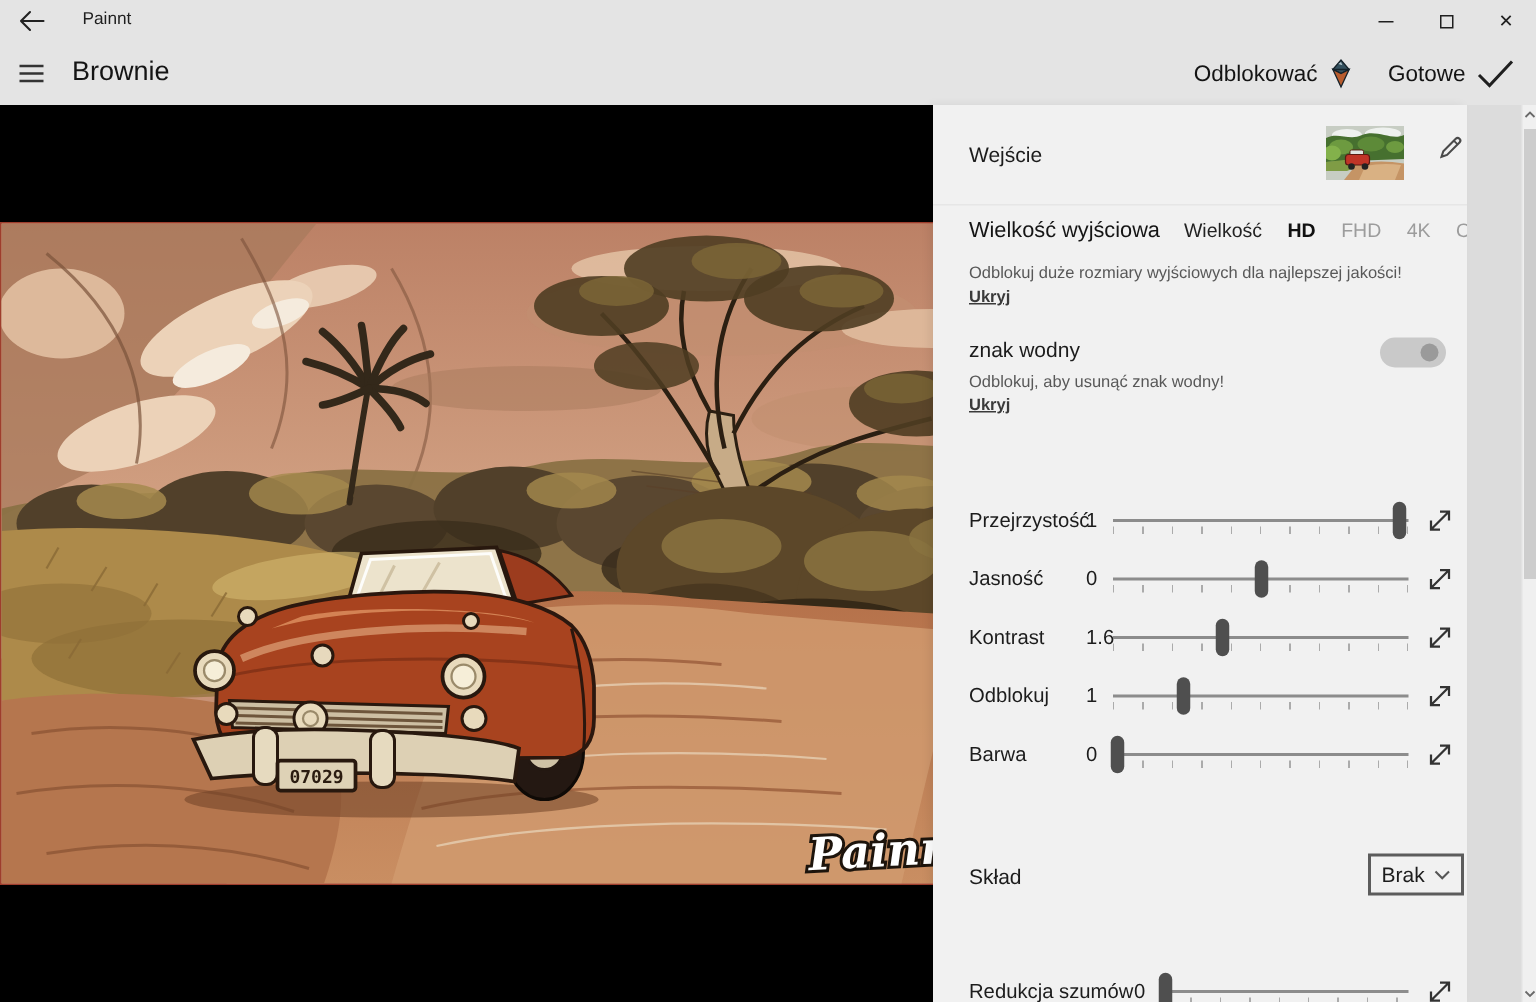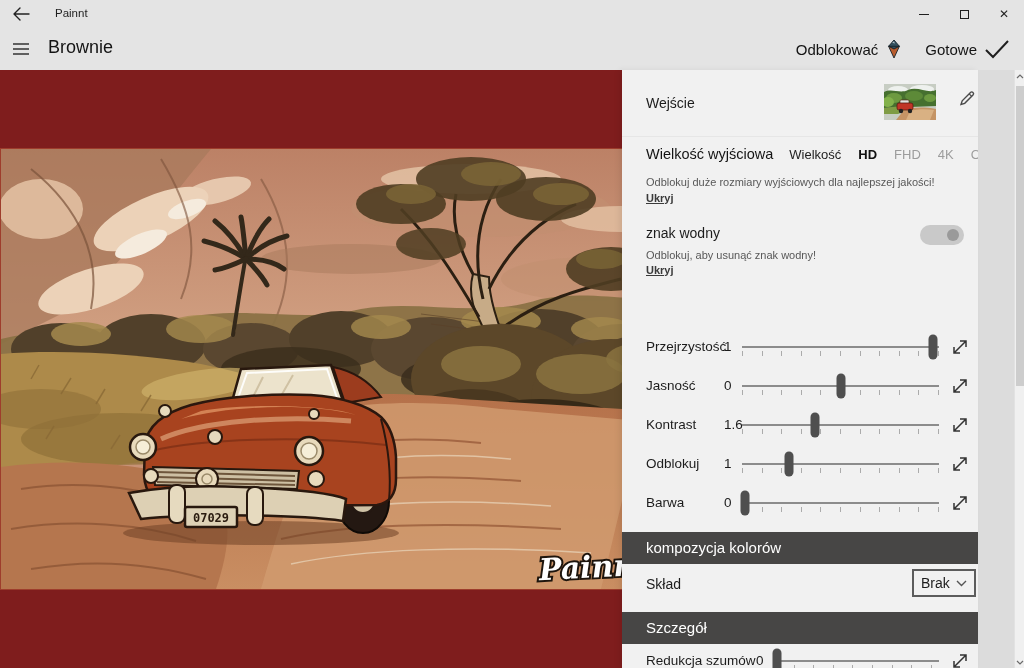--- a/index.html
+++ b/index.html
@@ -19,21 +19,21 @@
 
   
   .appheader { position:absolute; top:28px; left:0; width:1024px; height:42px; background:#e4e4e4; }
   .hamburger { position:absolute; left:12px; top:14px; width:18px; height:14px; cursor:pointer; }
   .style-title { position:absolute; left:48px; top:9px; font-size:18px; color:#141414; }
   .header-right { position:absolute; right:8px; top:0; height:42px; display:flex; align-items:center; gap:10px; }
   .unlock-label, .done-label { font-size:15px; color:#141414; }
   .header-right .grp { display:flex; align-items:center; gap:7px; padding:4px 6px; cursor:pointer; }
 
   
-  .canvas-area { position:absolute; top:70px; left:0; width:658px; height:598px; background:#7f1d1d; }
+  .canvas-area { position:absolute; top:70px; left:0; width:658px; height:598px; background:#000000; }
   .artwork { position:absolute; top:78px; left:0; width:656px; height:442px; border:1px solid #9e3d2c; background:#c79276; }
   .artwork svg { display:block; width:654px; height:440px; }
 
   
   .panel { position:absolute; top:70px; left:622px; width:356px; height:598px; background:#f1f1f1; box-shadow:-3px 0 6px rgba(0,0,0,0.07); overflow:hidden; }
   .p-label { position:absolute; font-size:14px; color:#1c1c1c; }
   .input-thumb { position:absolute; left:262px; top:14px; width:52px; height:36px; overflow:hidden; cursor:pointer; }
   .pencil-btn { position:absolute; left:333px; top:18px; width:22px; height:22px; cursor:pointer; }
   .sep-line { position:absolute; left:0; top:66px; width:356px; height:1px; background:#e6e6e6; }
 
@@ -395,30 +395,28 @@
       <span class="s-value">0</span>
       <div class="s-track">
         <div class="s-ticks"></div>
         <div class="s-thumb" style="left: 1.5%;"></div>
       </div>
       <svg class="expand-btn" viewBox="0 0 22 22">
         <path d="M5,17 L17,5 M11,5 H17 V11 M5,11 V17 H11" stroke="#333" stroke-width="1.5" fill="none"></path>
       </svg>
     </div>
 
-    <div class="section-header" style="top:462px;">kompozycja kolorów</div>
     <span class="p-label" style="left:24px; top:506px;">Skład</span>
     <div class="dropdown">
       <span class="dd-text">Brak</span>
       <svg width="11" height="7" viewBox="0 0 11 7">
         <path d="M1,1 L5.5,5.5 L10,1" stroke="#555" stroke-width="1.4" fill="none"></path>
       </svg>
     </div>
 
-    <div class="section-header" style="top:542px;">Szczegół</div>
 
     <div class="slider-row" style="top:580px;">
       <span class="s-label">Redukcja szumów</span>
       <span class="s-value" style="left:134px;">0</span>
       <div class="s-track narrow">
         <div class="s-ticks"></div>
         <div class="s-thumb" style="left: 2%;"></div>
       </div>
       <svg class="expand-btn" viewBox="0 0 22 22">
         <path d="M5,17 L17,5 M11,5 H17 V11 M5,11 V17 H11" stroke="#333" stroke-width="1.5" fill="none"></path>

